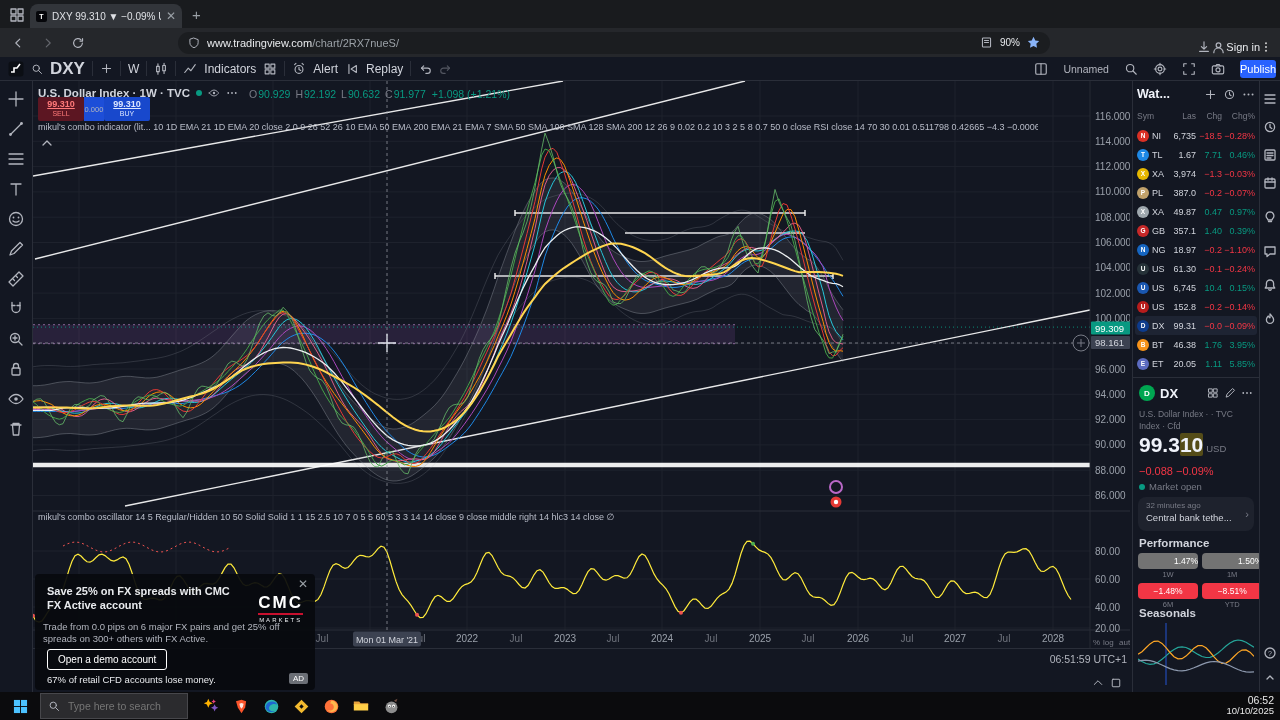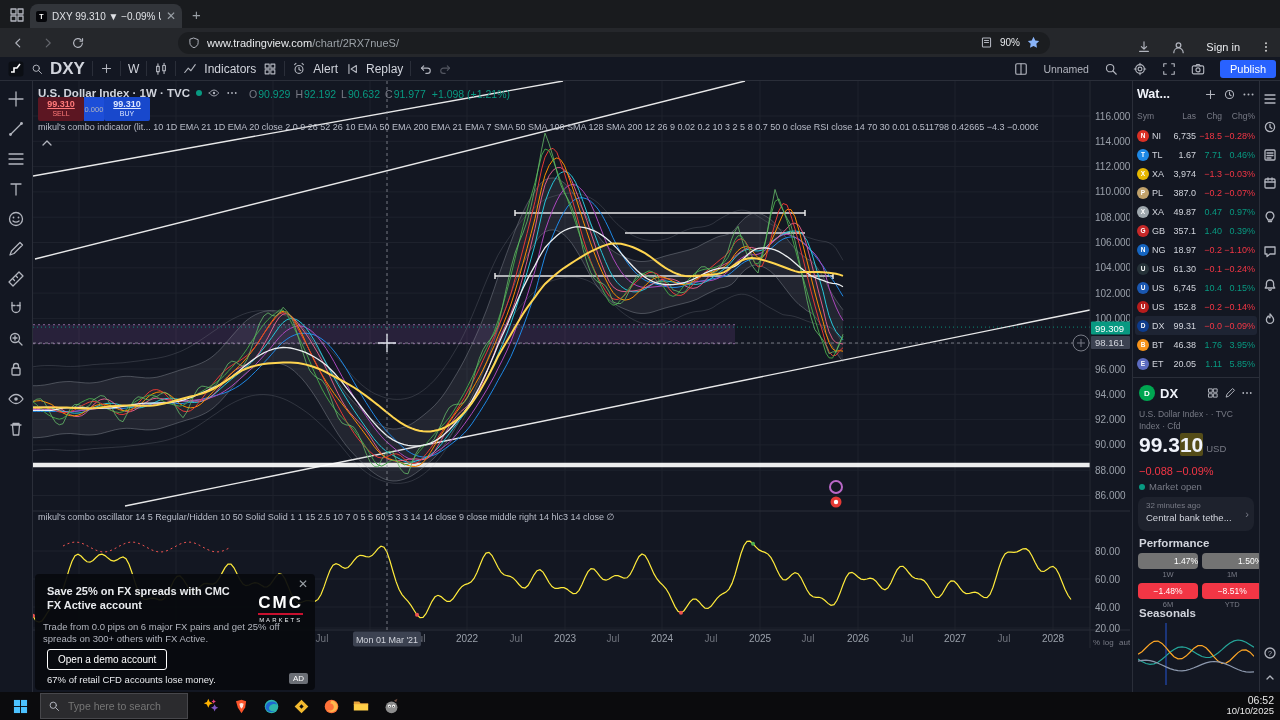--- a/index.html
+++ b/index.html
@@ -14,30 +14,30 @@
   .tab-title{color:#dfe1e5;font-size:10px;white-space:nowrap;overflow:hidden;flex:1;}
   .tab-close{color:#9aa0a6;font-size:12px;line-height:1;flex:none;}
   .newtab{color:#9aa0a6;font-size:15px;margin:0 0 5px 10px;}
   .addressbar{position:absolute;left:0;top:28px;width:1280px;height:29px;background:#25272b;display:flex;align-items:center;}
   .nav-btn{width:24px;height:24px;display:flex;align-items:center;justify-content:center;margin-left:6px;}
   .urlpill{position:absolute;left:178px;top:3.5px;width:872px;height:22px;border-radius:11px;background:#1b1d20;display:flex;align-items:center;padding:0 10px;gap:7px;}
   .url{font-size:11px;white-space:nowrap;overflow:hidden;flex:1;}
   .url-domain{color:#e8eaed;}
   .url-path{color:#9aa0a6;}
   .zoom-badge{color:#e8eaed;font-size:10px;flex:none;}
-  .ab-right{position:absolute;right:8px;top:8px;height:22px;display:flex;align-items:center;gap:20px;}
+  .ab-right{position:absolute;right:8px;top:8px;height:22px;display:flex;align-items:center;gap:0;}
   .signin{color:#e8eaed;font-size:11px;}
   
   .tv-header{position:absolute;left:0;top:57px;width:1280px;height:24px;background:#131722;border-bottom:1px solid #2a2e39;display:flex;align-items:center;padding-left:8px;gap:7px;}
   .tvh-div{width:1px;height:15px;background:#2a2e39;flex:none;}
   .tvh-txt{color:#d1d4dc;font-size:12px;}
   .tvh-bold{color:#d1d4dc;font-size:17px;font-weight:bold;}
   .tvh-right{position:absolute;right:4px;top:0;height:24px;display:flex;align-items:center;gap:15px;}
   .layout-name{color:#b2b5be;font-size:10.5px;}
-  .publish{background:#2962ff;color:#fff;font-size:11px;border-radius:3px;padding:3px 10px;}
+  .publish{background:#2962ff;color:#fff;font-size:11px;border-radius:3px;padding:3px 0;}
   
   .drawbar{position:absolute;left:0;top:81px;width:33px;height:611px;background:#131722;border-right:1px solid #2a2e39;}
   .dtool{position:absolute;left:7px;width:18px;height:18px;}
   
   .chart-wrap{position:absolute;left:33px;top:81px;width:1097px;height:567px;}
   .i{stroke:#b2b5be;fill:none;stroke-width:1.3;stroke-linecap:round;stroke-linejoin:round;}
   .grid{stroke:#1e222d;stroke-width:1;}
   .axlab{fill:#9aa0aa;font-size:10px;}
   .axdim{fill:#70747e;font-size:10px;}
   .legend-row{position:absolute;left:5px;display:flex;align-items:center;gap:6px;white-space:nowrap;}
@@ -510,20 +510,29 @@
     
     <div class="ind-legend">mikul's combo indicator (lit... 10 1D EMA 21 1D EMA 20 close 2 0 9 26 52 26 10 EMA 50 EMA 200 EMA 21 EMA 7 SMA 50 SMA 100 SMA 128 SMA 200 12 26 9 0.02 0.2 10 3 2 5 8 0.7 50 0 close RSI close 14 70 30 0.01 0.511798 0.42665 −4.3 −0.000667 −1.07 1.77 3.13 5.55 9.82 17.37 30.75 0.</div>
     <svg style="position:absolute;left:8px;top:58px" width="12" height="8" viewBox="0 0 12 8">
         <path class="i" d="M2 6l4-4 4 4"></path>
       </svg>
 
     
     <div class="osc-legend">mikul's combo oscillator 14 5 Regular/Hidden 10 50 Solid Solid 1 1 15 2.5 10 7 0 5 5 60 5 3 3 14 14 close 9 close middle right 14 hlc3 14 close  ∅</div>
   </div>
 
+  <div class="tv-footer">
+    <span class="tv-clock">06:51:59 UTC+1</span>
+    <svg style="position:absolute;right:26px;top:28px" width="12" height="12" viewBox="0 0 16 16">
+        <path class="i" d="M3 10l5-5 5 5"></path>
+      </svg>
+    <svg style="position:absolute;right:8px;top:28px" width="12" height="12" viewBox="0 0 16 16">
+        <rect class="i" x="3" y="3" width="10" height="10" rx="1"></rect>
+      </svg>
+  </div>
 
   <div class="right-panel">
     <div class="wl-header">
       <span class="wl-title">Wat...</span>
       <svg width="13" height="13" viewBox="0 0 16 16" style="margin-right:6px">
           <path class="i" d="M8 3v10M3 8h10"></path>
         </svg>
       <svg width="13" height="13" viewBox="0 0 16 16" style="margin-right:6px">
           <circle class="i" cx="8" cy="8" r="5"></circle>
           <path class="i" d="M8 5v3l2 1.5"></path>

